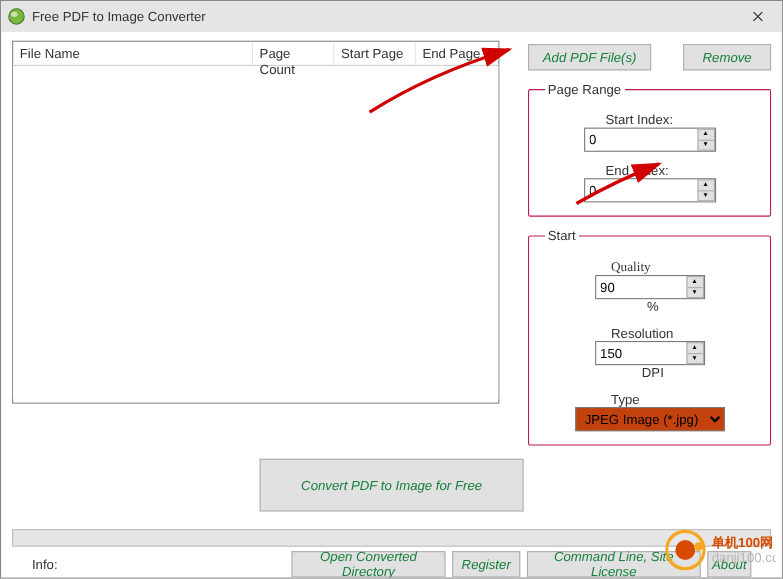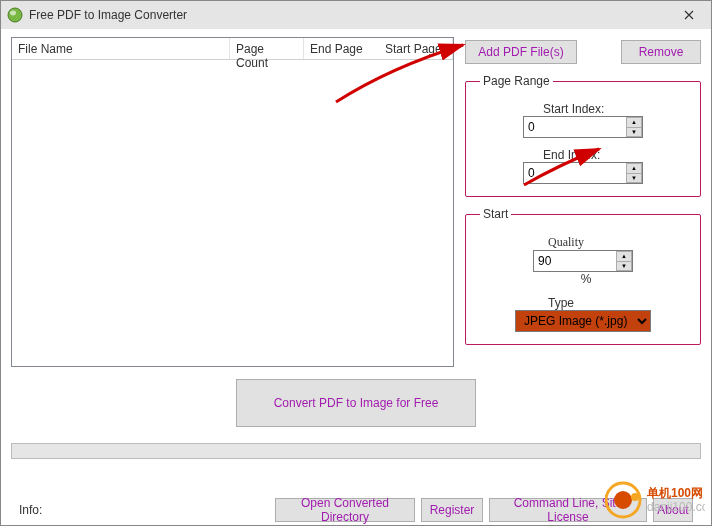--- a/index.html
+++ b/index.html
@@ -3,31 +3,31 @@
   <meta charset="utf-8">
   <style>
     *{box-sizing:border-box;margin:0;padding:0;font-family:"Segoe UI",Tahoma,sans-serif;font-size:12px;}
     body{background:#fff;width:712px;height:526px;border:1px solid #888;display:flex;flex-direction:column;position:relative;overflow:hidden;}
     .titlebar{height:28px;display:flex;align-items:center;padding:0 2px 0 6px;background:#e5e5e5;}
     .titlebar .app-icon{width:16px;height:16px;margin-right:6px;}
     .titlebar .title{flex:1;color:#333;}
     .titlebar .close{width:40px;height:28px;display:flex;align-items:center;justify-content:center;color:#333;}
     
     .content{flex:1;padding:8px 10px 4px 10px;display:flex;flex-direction:column;gap:6px;}
-    .top-row{display:flex;gap:11px;}
+    .top-row{display:flex;gap:26px;}
     .file-panel{width:443px;height:330px;display:flex;flex-direction:column;}
     .grid{flex:1;border:1px solid #828790;background:#fff;}
     .grid-header{display:flex;height:22px;border-bottom:1px solid #d0d0d0;}
     .gh{padding:4px 6px;border-right:1px solid #e4e4e4;color:#333;}
     .gh-fn{width:218px;} .gh-pc{width:74px;} .gh-sp{width:74px;} .gh-ep{flex:1;border-right:none;}
     .grid-body{height:302px;background:#fff;}
     
     .right-col{flex:1;display:flex;flex-direction:column;gap:10px;}
     .btn-row{display:flex;gap:10px;padding-top:3px;}
-    .btn{height:24px;padding:0 8px;border:1px solid #adadad;background:#e1e1e1;color:#a21caf;display:inline-flex;align-items:center;justify-content:center;cursor:default;}
+    .btn{height:24px;padding:0 8px;border:1px solid #adadad;background:#e1e1e1;color:#15803d;display:inline-flex;align-items:center;justify-content:center;cursor:default;font-style:italic;}
     .btn-add{width:112px;} .btn-remove{width:80px;margin-left:auto;}
     
     fieldset{border:1px solid #be185d;border-radius:2px;padding:8px 10px 12px 10px;}
     legend{color:#333;padding:0 3px;margin-left:4px;}
     .frow{display:flex;align-items:center;margin-top:10px;flex-direction:column;}
     .frow:first-of-type{margin-top:6px;}
     .lbl{color:#333;}
     .lbl-si{width:80px;} .lbl-ei{width:80px;}
     .lbl-q{width:70px;font-family:Liberation Serif, serif;} .lbl-r{width:70px;} .lbl-t{width:70px;}
     
@@ -40,21 +40,21 @@
     .si100 input{width:100px;}
     
     select{height:22px;border:1px solid #7a7a7a;background:#c2410c;padding:0 4px;font-size:12px;}
     .unit{margin-left:6px;color:#333;}
     
     .convert-row{display:flex;justify-content:center;margin-top:6px;}
     .btn-convert{width:240px;height:48px;background:#e1e1e1;border:1px solid #adadad;}
     
     .prog{height:16px;border:1px solid #bcbcbc;background:#e6e6e6;margin-top:10px;}
     
-    .bottom{height:30px;display:flex;align-items:center;padding:0 18px;gap:6px;}
+    .bottom{height:30px;display:flex;align-items:center;padding:0 28px;gap:6px;}
     .bottom .info{flex:1;color:#333;}
     .btn-ocd{width:140px;margin-left:11px;} .btn-reg{width:62px;} .btn-cmd{width:158px;} .btn-about{width:40px;}
     
     .arrow{position:absolute;pointer-events:none;}
     .watermark{position:absolute;right:6px;bottom:6px;pointer-events:none;}
   </style>
 </head>
 <body>
 
 <div class="titlebar">
@@ -72,22 +72,22 @@
   </div>
 </div>
 
 <div class="content">
   <div class="top-row">
     <div class="file-panel">
       <div class="grid">
         <div class="grid-header">
           <div class="gh gh-fn">File Name</div>
           <div class="gh gh-pc">Page Count</div>
+          <div class="gh gh-sp">Start Page</div>
           <div class="gh gh-ep">End Page</div>
-          <div class="gh gh-sp">Start Page</div>
         </div>
         <div class="grid-body"></div>
       </div>
     </div>
 
     <div class="right-col">
       <div class="btn-row">
         <button class="btn btn-add">Add PDF File(s)</button>
         <button class="btn btn-remove">Remove</button>
       </div>
@@ -121,20 +121,31 @@
         <div class="frow">
           <span class="lbl lbl-q">Quality</span>
           <div class="spin si100">
             <input type="text" value="90" style="">
             <div class="sp-btns">
                 <div class="sbtn">▲</div>
                 <div class="sbtn">▼</div>
               </div>
           </div>
           <span class="unit">%</span>
+        </div>
+        <div class="frow">
+          <span class="lbl lbl-r">Resolution</span>
+          <div class="spin si100">
+            <input type="text" value="150" style="">
+            <div class="sp-btns">
+                <div class="sbtn">▲</div>
+                <div class="sbtn">▼</div>
+              </div>
+          </div>
+          <span class="unit">DPI</span>
         </div>
         <div class="frow">
           <span class="lbl lbl-t">Type</span>
           <select style="width:136px">
             <option>JPEG Image (*.jpg)</option>
           </select>
         </div>
       </fieldset>
     </div>
   </div>

